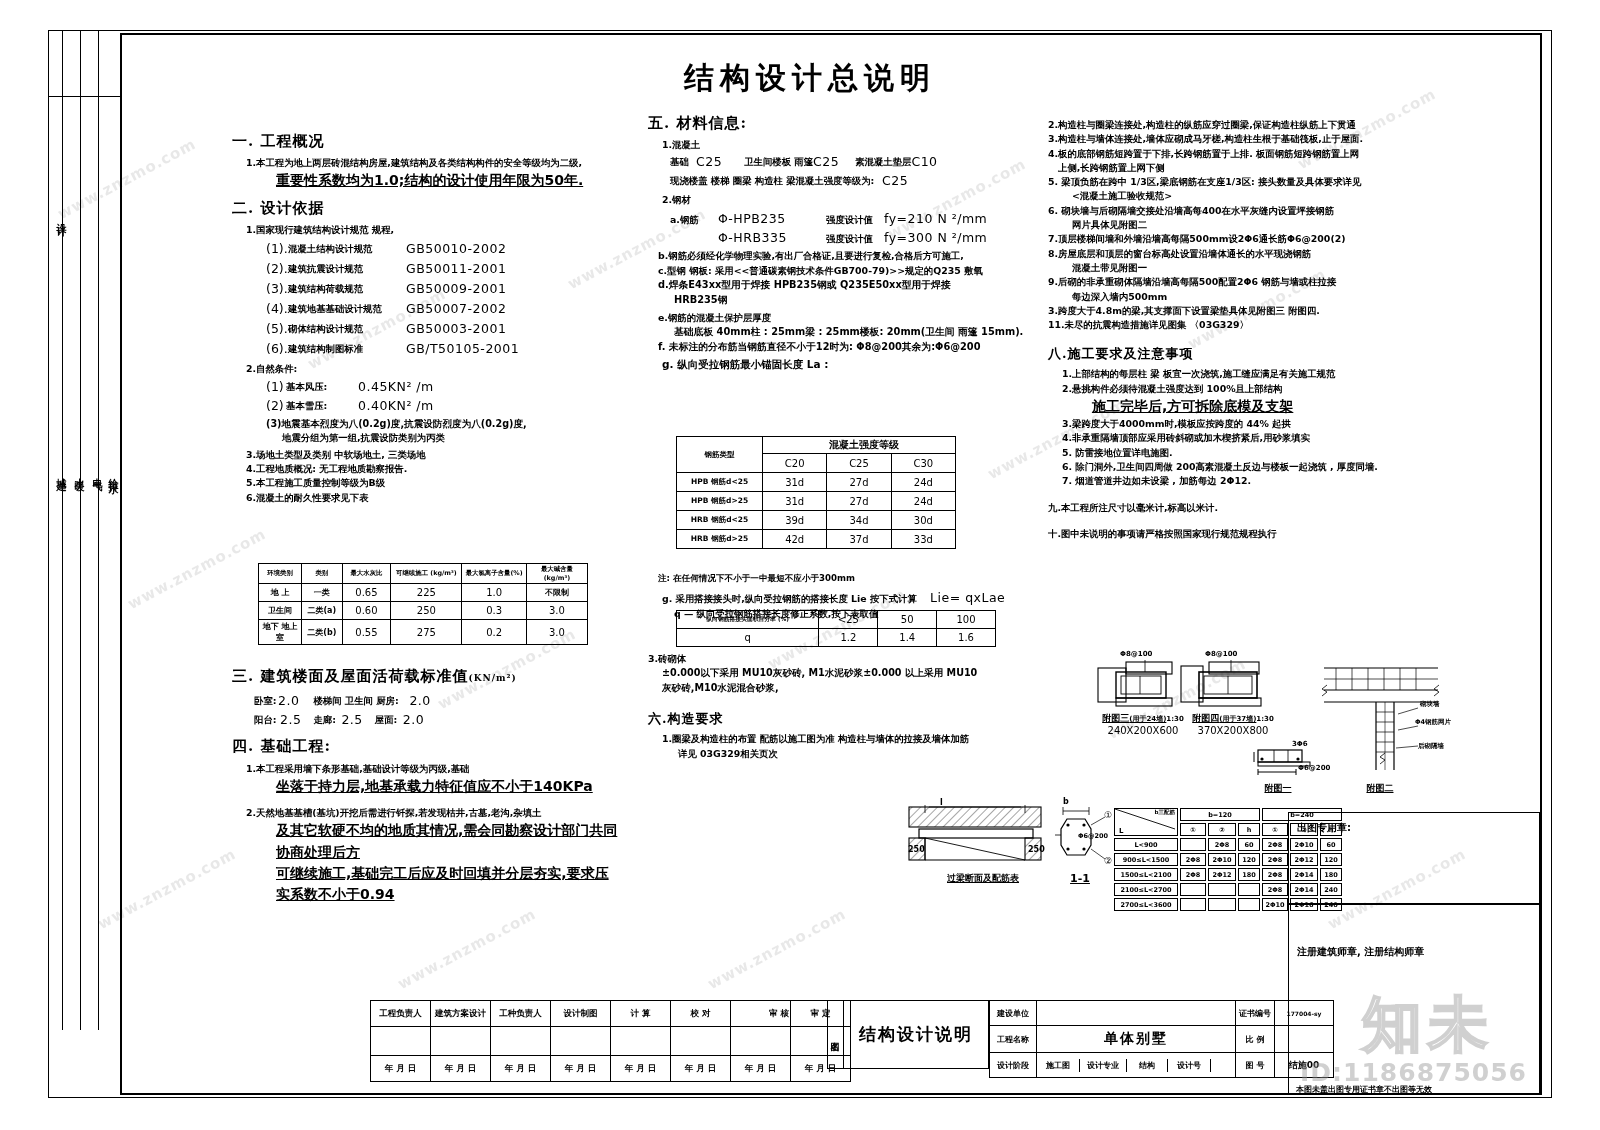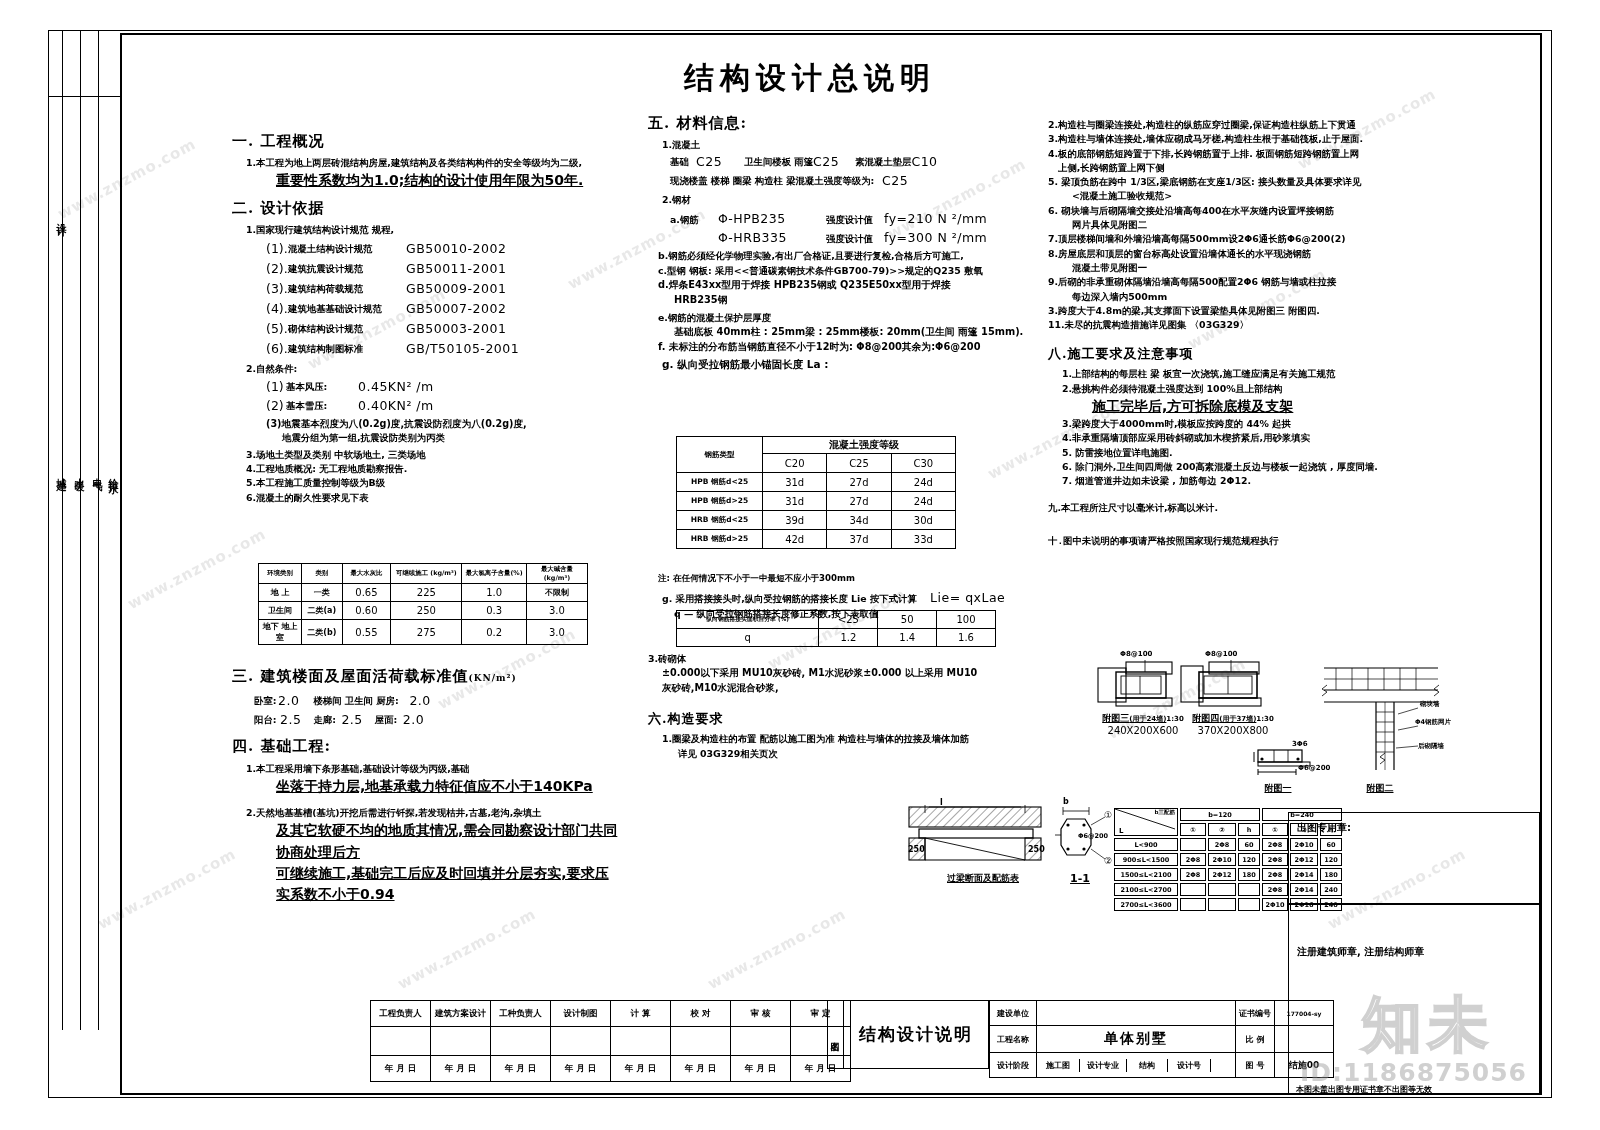--- a/index.html
+++ b/index.html
@@ -391,21 +391,21 @@
   <div class="h1 small" style="margin-top:12px;">八.施工要求及注意事项</div>
   <div class="lv1">1.上部结构的每层柱  梁  板宜一次浇筑,施工缝应满足有关施工规范</div>
   <div class="lv1">2.悬挑构件必须待混凝土强度达到 100%且上部结构</div>
   <div class="ind2">施工完毕后,方可拆除底模及支架</div>
   <div class="lv1">3.梁跨度大于4000mm时,模板应按跨度的   44% 起拱</div>
   <div class="lv1">4.非承重隔墙顶部应采用砖斜砌或加木楔挤紧后,用砂浆填实</div>
   <div class="lv1">5. 防雷接地位置详电施图.</div>
   <div class="lv1">6. 除门洞外,卫生间四周做 200高素混凝土反边与楼板一起浇筑 , 厚度同墙.</div>
   <div class="lv1">7. 烟道管道井边如未设梁 , 加筋每边  2Φ12.</div>
   <div class="lv1" style="margin-left:0;margin-top:12px;">九.本工程所注尺寸以毫米计,标高以米计.</div>
-  <div class="lv1" style="margin-left:0;margin-top:20px;font-family:Liberation Mono, monospace;">十.图中未说明的事项请严格按照国家现行规范规程执行</div>
+  <div class="lv1" style="margin-left:0;margin-top:12px;">十.图中未说明的事项请严格按照国家现行规范规程执行</div>
 </div>
 
 <div class="dwg" style="left:1090px;top:660px;">
   <svg width="120" height="50">
     <rect x="8" y="8" width="28" height="34" fill="none" stroke="#000" stroke-width="1.1"></rect>
     <rect x="36" y="2" width="46" height="12" fill="none" stroke="#000" stroke-width="1.1"></rect>
     <rect x="26" y="12" width="50" height="26" fill="none" stroke="#000" stroke-width="1.4"></rect>
     <rect x="31" y="16" width="40" height="18" fill="none" stroke="#000" stroke-width="0.9"></rect>
     <line x1="50" y1="16" x2="50" y2="34" stroke="#000" stroke-width="0.8"></line>
     <rect x="26" y="38" width="56" height="8" fill="none" stroke="#000" stroke-width="1.1"></rect>
@@ -620,21 +620,21 @@
 
 <table class="tbl-sign">
   <tbody>
       <tr>
     <td style="width:57px;">工程负责人</td>
     <td style="width:57px;">建筑方案设计</td>
     <td style="width:57px;">工种负责人</td>
     <td style="width:57px;">设计制图</td>
     <td style="width:57px;">计    算</td>
     <td style="width:57px;">校    对</td>
-    <td style="width:57px;">审    核</td>
+    <td style="width:57px;text-align:right;">审    核</td>
     <td style="width:57px;">审    定</td>
   </tr>
   <tr>
     <td style="height:26px;"></td>
     <td></td>
     <td></td>
     <td></td>
     <td></td>
     <td></td>
     <td></td>

